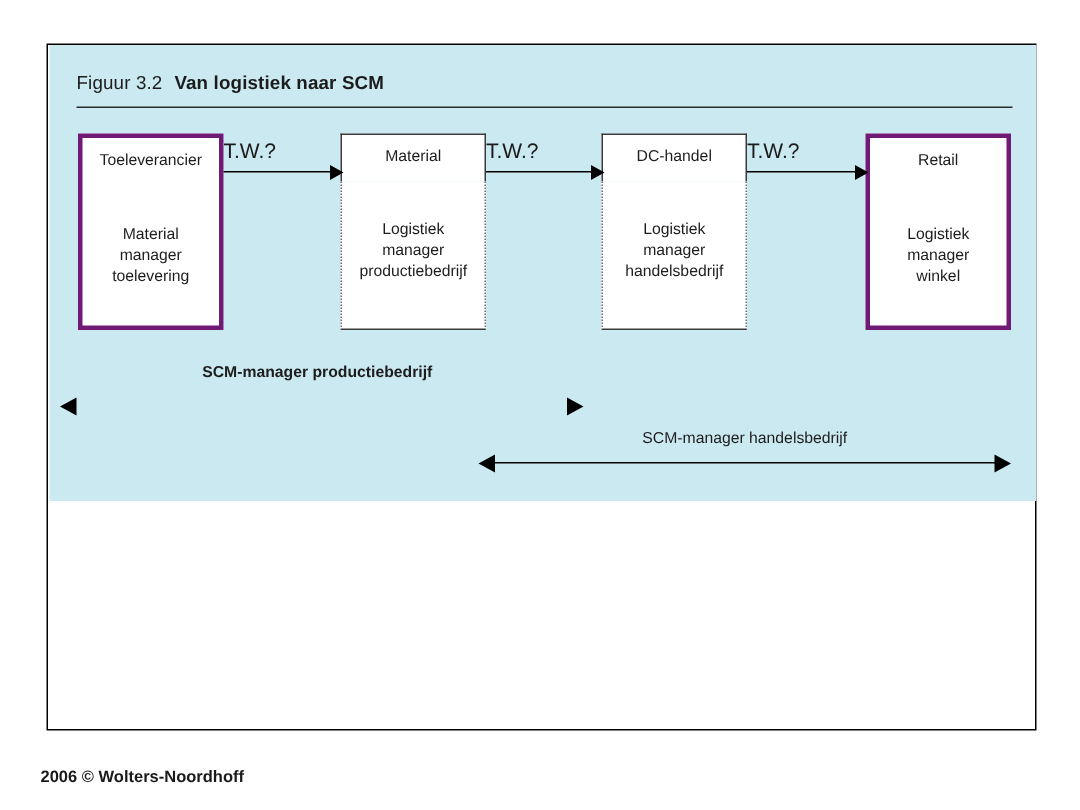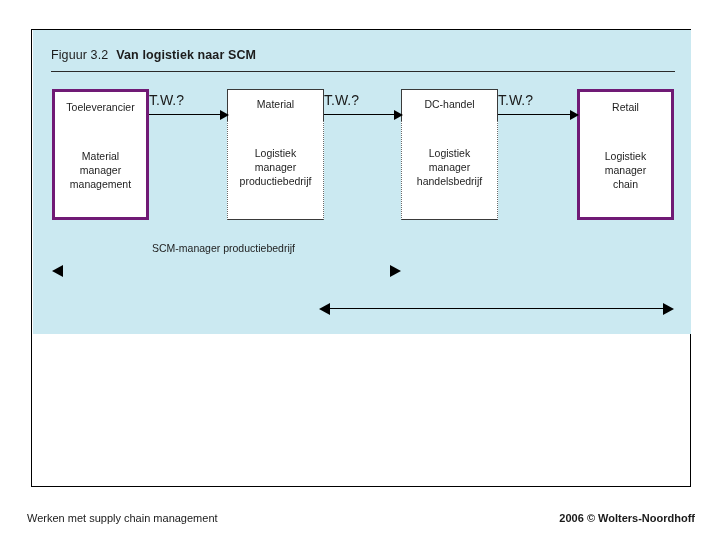--- a/index.html
+++ b/index.html
@@ -162,24 +162,25 @@
   #conn-2 { left: 291px; width: 78px; }
   #conn-3 { left: 465px; width: 80px; }
 
   #tw-label-1 { left: 116px; width: 79px; }
   #tw-label-2 { left: 291px; width: 78px; }
   #tw-label-3 { left: 465px; width: 80px; }
 
   
   #scm-span-1 {
     position: absolute;
-    left: 18px;
+    left: 6px;
     top: 212px;
     width: 345px;
     height: 40px;
+    font-weight: bold;
   }
   #scm-span-1 .label {
     position: absolute;
     left: 0;
     right: 0;
     top: 0;
     text-align: center;
     font-size: 10.5px;
     color: #1d1d1d;
     white-space: nowrap;
@@ -277,21 +278,21 @@
     <div id="figure-title">
       <span class="fig-num">Figuur 3.2</span><span class="fig-name">Van logistiek naar SCM</span>
     </div>
     <div id="title-rule"></div>
 
     <div class="proc-box solid" id="box-1">
       <div class="box-title">Toeleverancier</div>
       <div class="box-body">
         <span class="ln">Material</span>
         <span class="ln">manager</span>
-        <span class="ln">management</span>
+        <span class="ln">toelevering</span>
       </div>
     </div>
 
     <div class="proc-box split" id="box-2">
       <div class="hdr"></div>
       <div class="bdy"></div>
       <div class="box-title">Material</div>
       <div class="box-body">
         <span class="ln">Logistiek</span>
         <span class="ln">manager</span>
@@ -308,21 +309,21 @@
         <span class="ln">manager</span>
         <span class="ln">handelsbedrijf</span>
       </div>
     </div>
 
     <div class="proc-box solid" id="box-4">
       <div class="box-title">Retail</div>
       <div class="box-body">
         <span class="ln">Logistiek</span>
         <span class="ln">manager</span>
-        <span class="ln">chain</span>
+        <span class="ln">winkel</span>
       </div>
     </div>
 
     <div class="tw-label" id="tw-label-1">T.W.?</div>
     <div class="tw-connector" id="conn-1">
       <span class="head"></span>
     </div>
 
     <div class="tw-label" id="tw-label-2">T.W.?</div>
     <div class="tw-connector" id="conn-2">
@@ -334,24 +335,24 @@
       <span class="head"></span>
     </div>
 
     <div id="scm-span-1">
       <div class="label">SCM-manager productiebedrijf</div>
       <span class="arrow-left"></span>
       <span class="arrow-right"></span>
     </div>
 
     <div id="scm-span-2">
+      <div class="label">SCM-manager handelsbedrijf</div>
       <span class="arrow-left"></span>
       <span class="line"></span>
       <span class="arrow-right"></span>
     </div>
 
   </div>
 </div>
 
 <div id="footer">
-  <span class="f-left">Werken met supply chain management</span>
   <span class="f-right">2006 © Wolters-Noordhoff</span>
 </div>
 
 </body></html>

